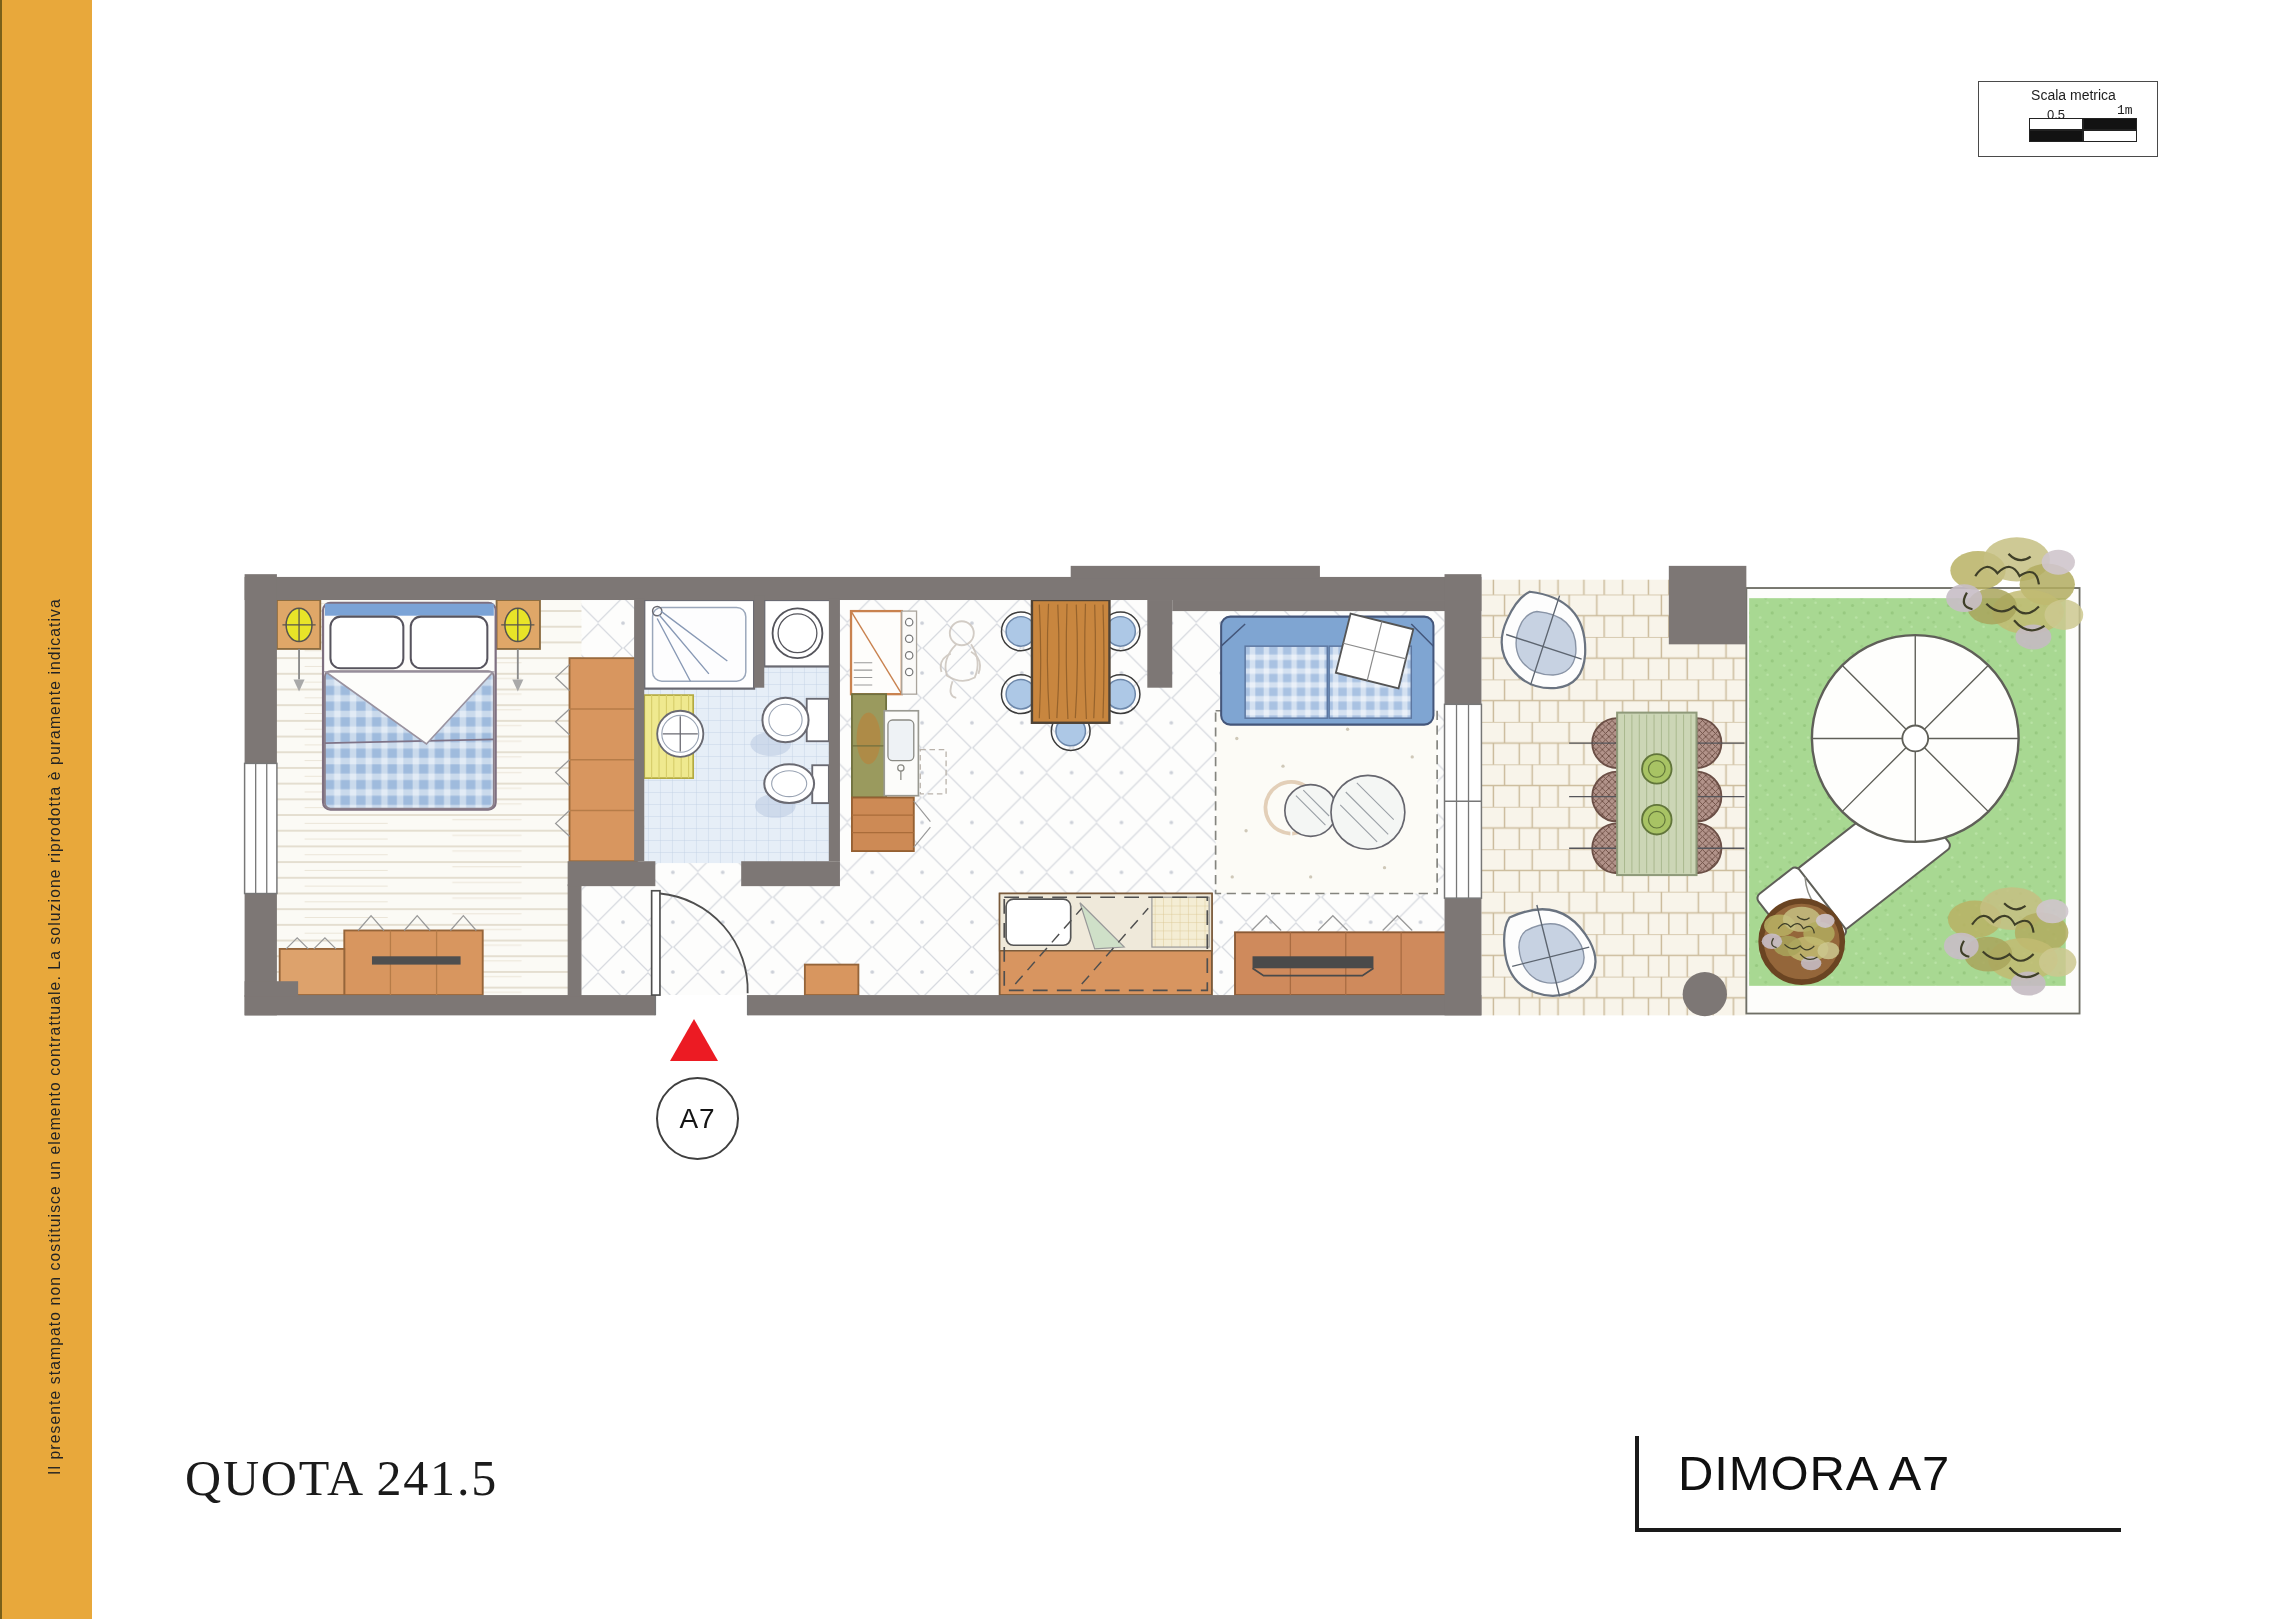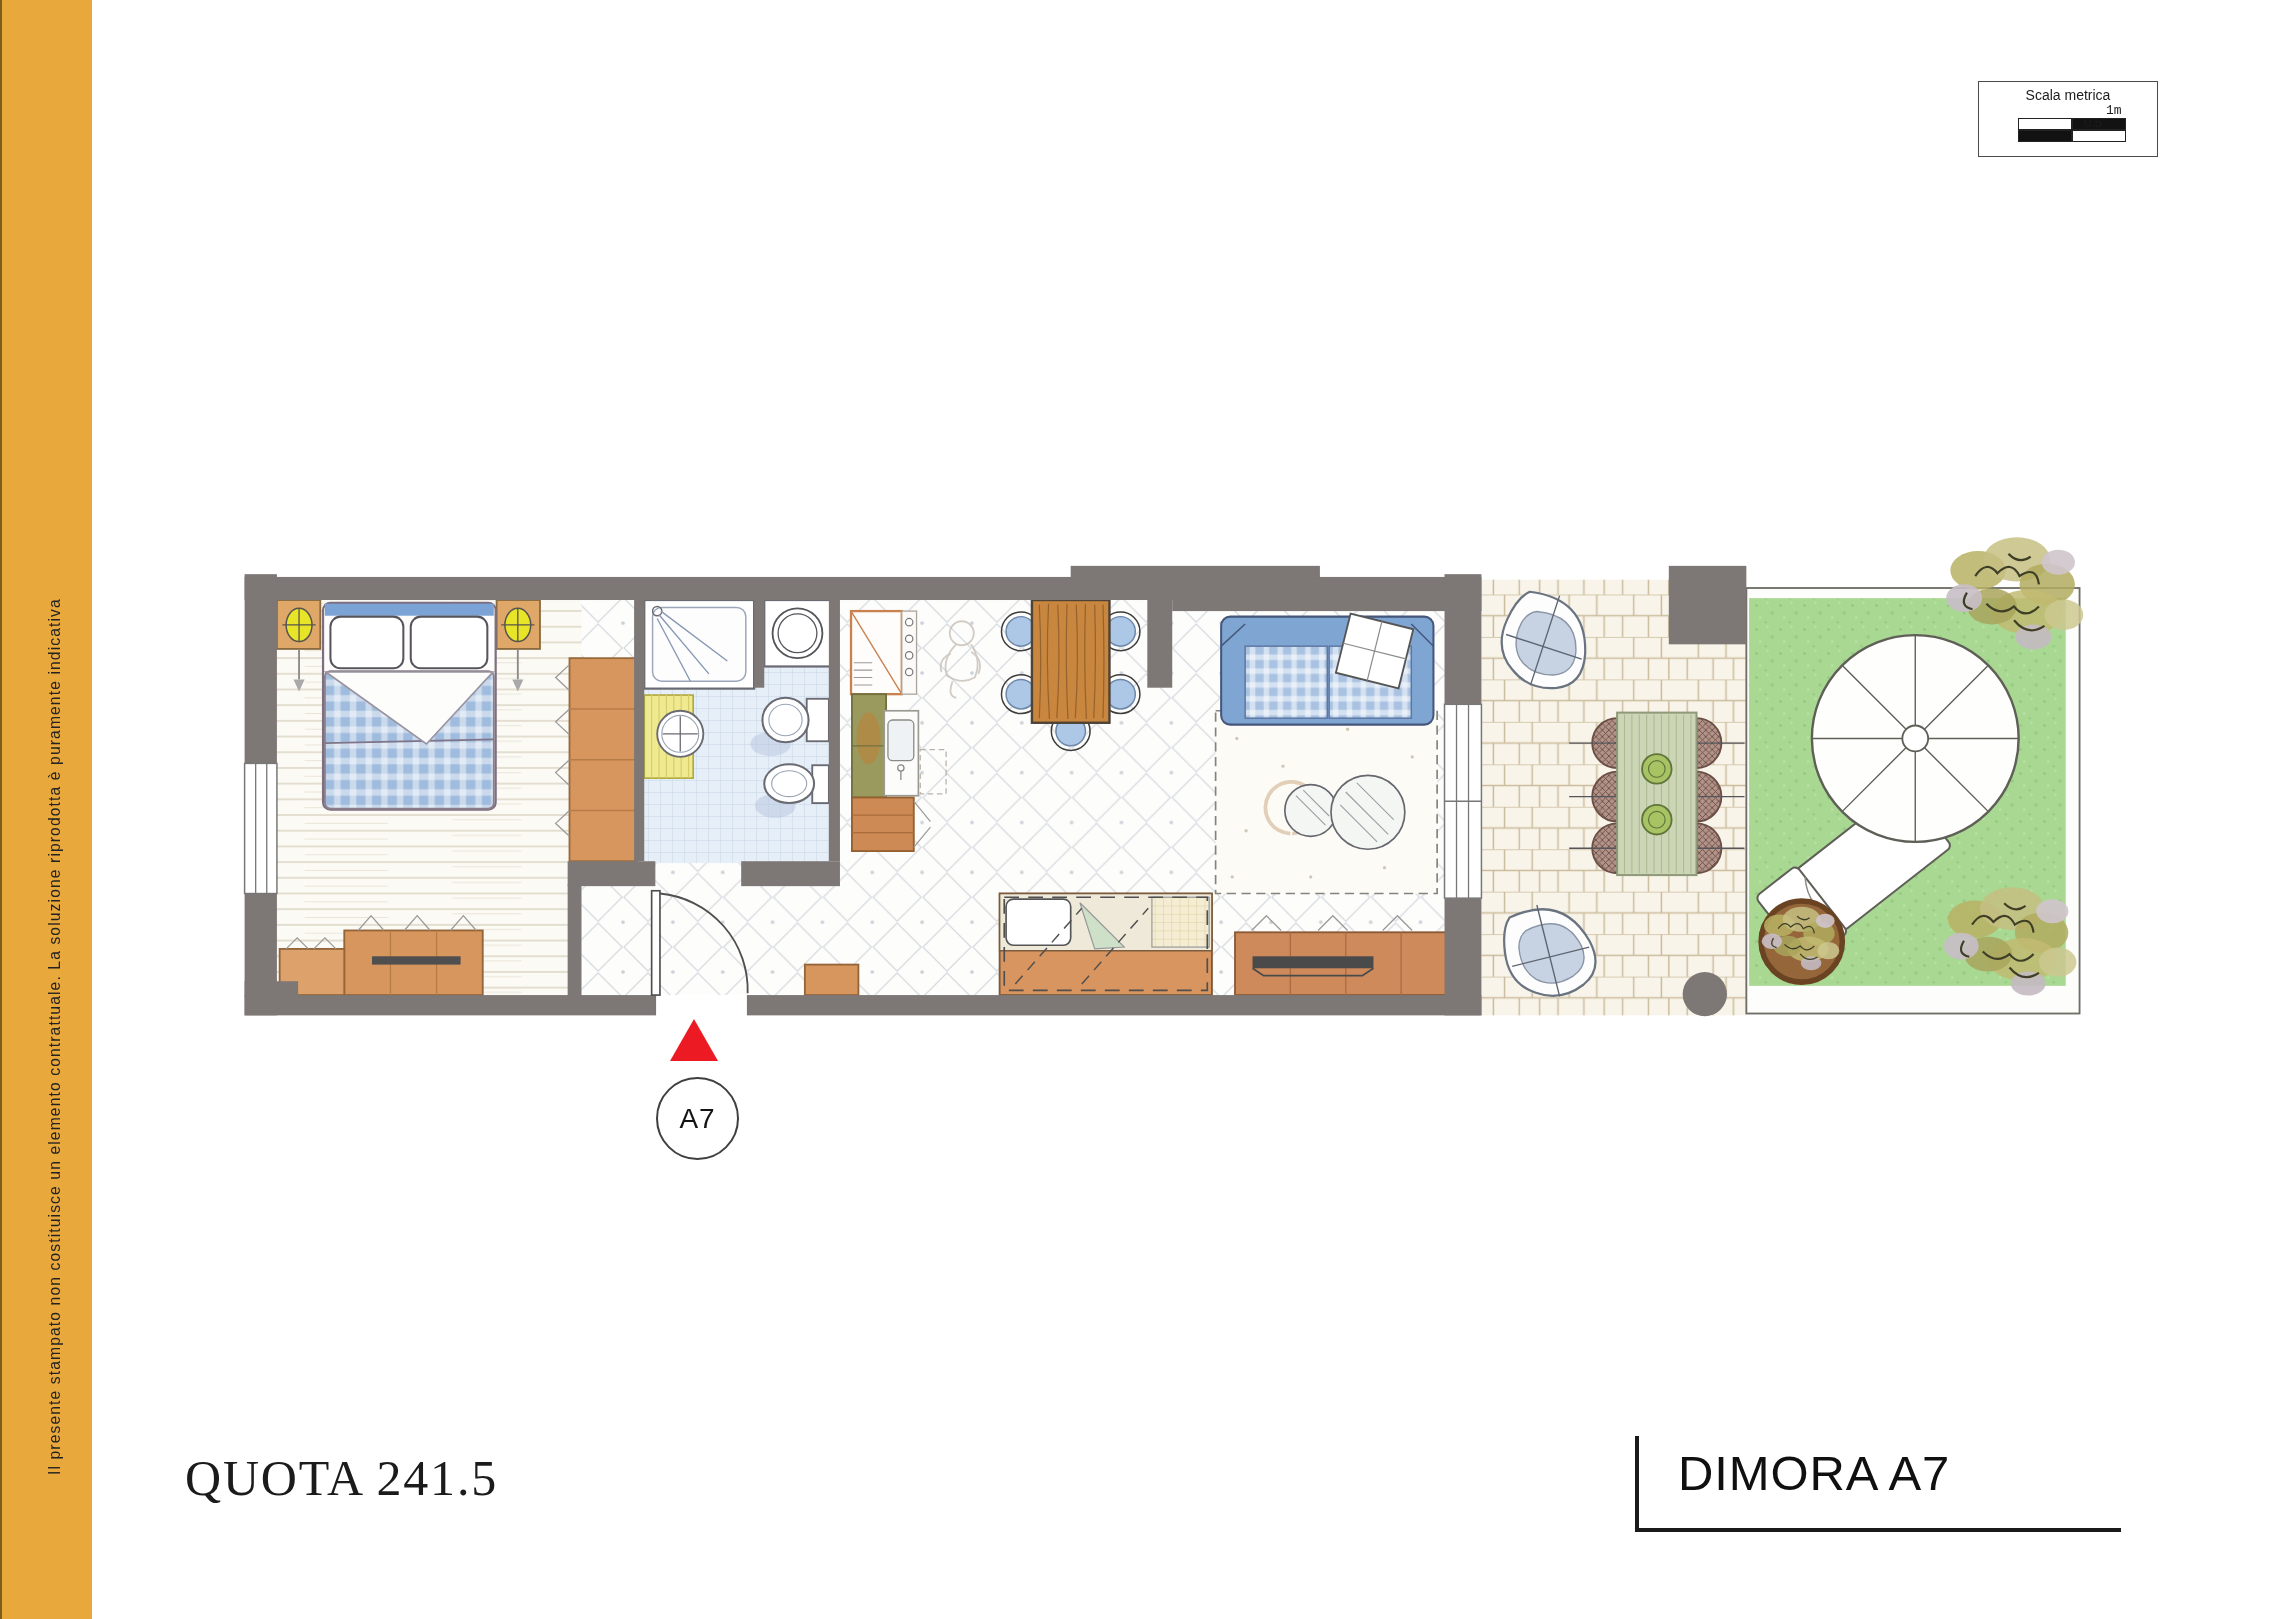--- a/index.html
+++ b/index.html
@@ -5,24 +5,24 @@
   html,body{margin:0;padding:0;background:#fff;}
   .page{position:relative;width:2290px;height:1620px;background:#ffffff;overflow:hidden;
         font-family:"Liberation Sans",sans-serif;}
   .sidebar{position:absolute;left:0;top:0;width:90px;height:1620px;background:#E8A83B;
            border-left:2.8px solid #7a6019;}
   .disclaimer{position:absolute;left:46px;top:1475px;transform:rotate(-90deg);
               transform-origin:0 0;white-space:nowrap;font-size:15.7px;letter-spacing:1.1px;
               color:#232323;}
   .plan-svg{position:absolute;left:0;top:0;}
   .scale-box{position:absolute;left:1978px;top:81px;width:180px;height:76px;
-             border:1.8px solid #4a4a4a;box-sizing:border-box;background:#fff;}
+             border:1.8px solid #4a4a4a;box-sizing:border-box;background:#fff;padding-left:11px;}
   .scale-title{text-align:center;font-size:14px;color:#1d1d1d;margin-top:4.6px;}
   .scale-labels{position:relative;height:15.7px;font-size:13px;color:#1d1d1d;}
-  .scale-label-mid{position:absolute;left:57px;top:12px;margin-left:48px;}
+  .scale-label-mid{position:absolute;left:57px;top:4px;}
   .scale-label-end{position:absolute;left:127px;top:0;font-family:Liberation Mono, monospace;}
   .scale-bar{margin-left:39px;width:109px;height:24px;display:grid;
              grid-template-columns:54px 54px;grid-template-rows:12px 12px;}
   .scale-bar div{border:0.9px solid #222;box-sizing:border-box;}
   .c-w{background:#fff;} .c-b{background:#121212;}
   .marker-triangle{position:absolute;left:670px;top:1019px;width:0;height:0;
       border-left:24px solid transparent;border-right:24px solid transparent;
       border-bottom:42px solid #EC1B23;}
   .marker-circle{position:absolute;left:656px;top:1077px;width:79px;height:79px;
       border:2.8px solid #3f3f3f;border-radius:50%;background:#fff;

